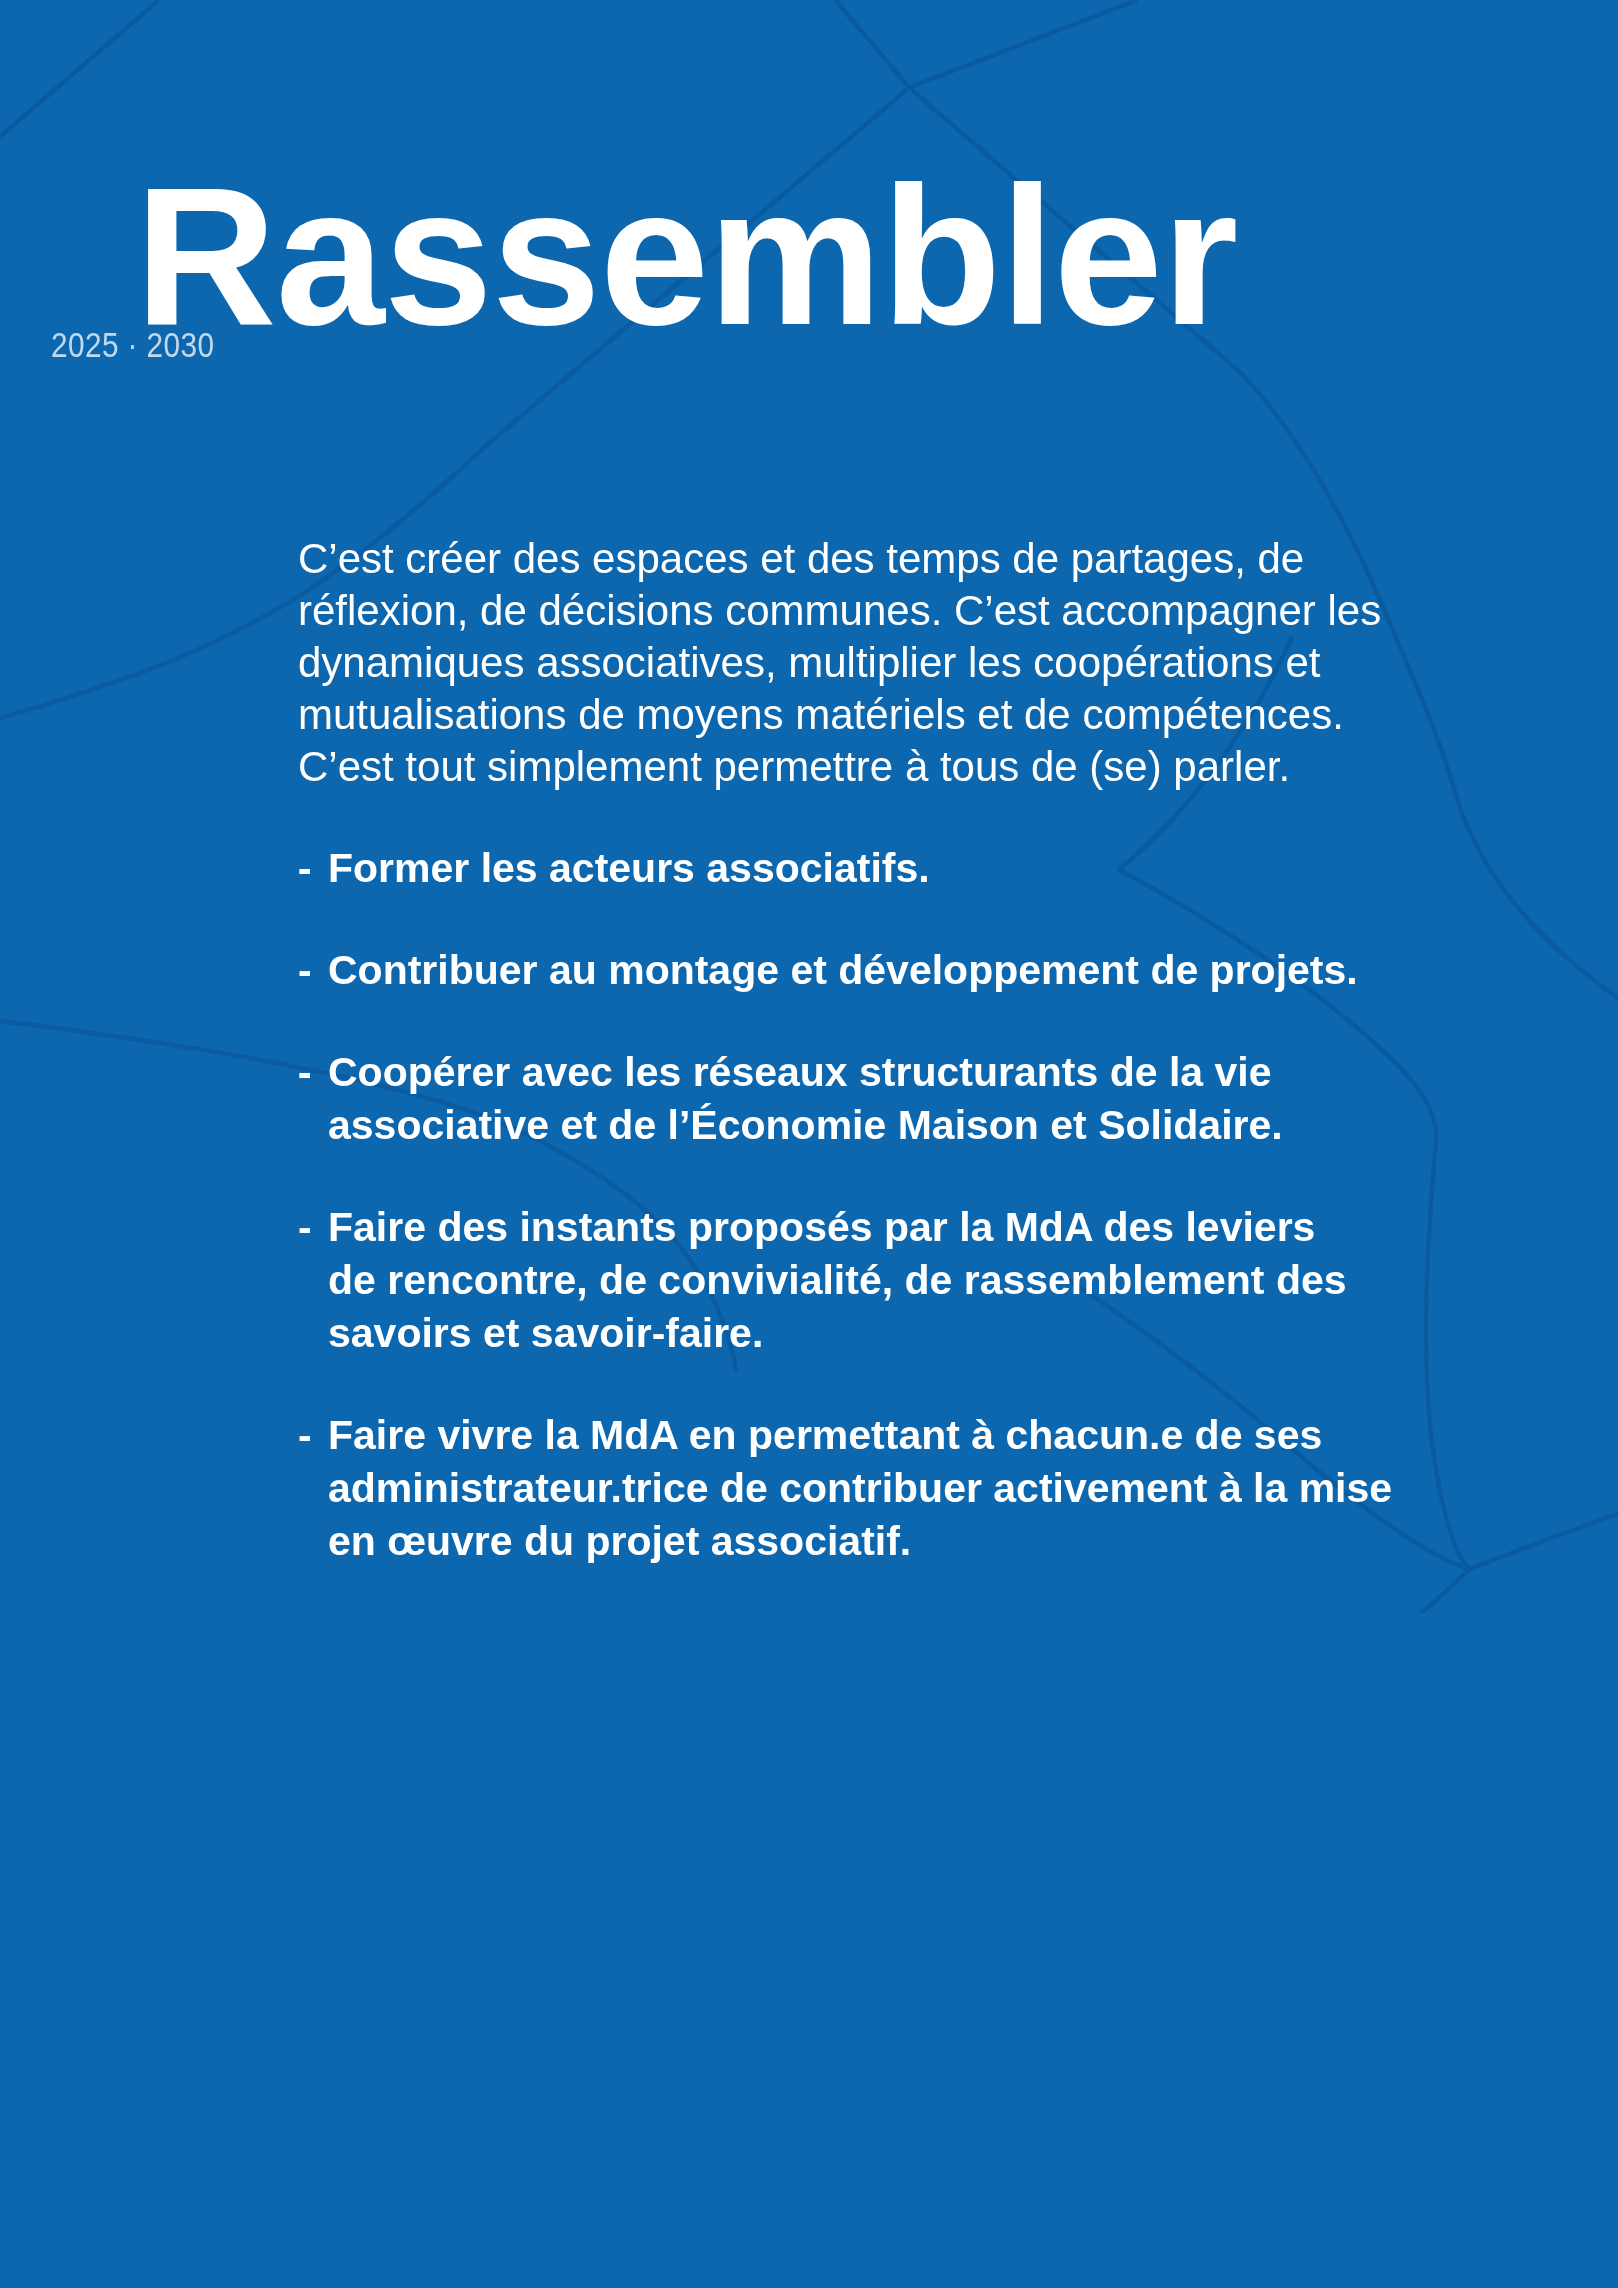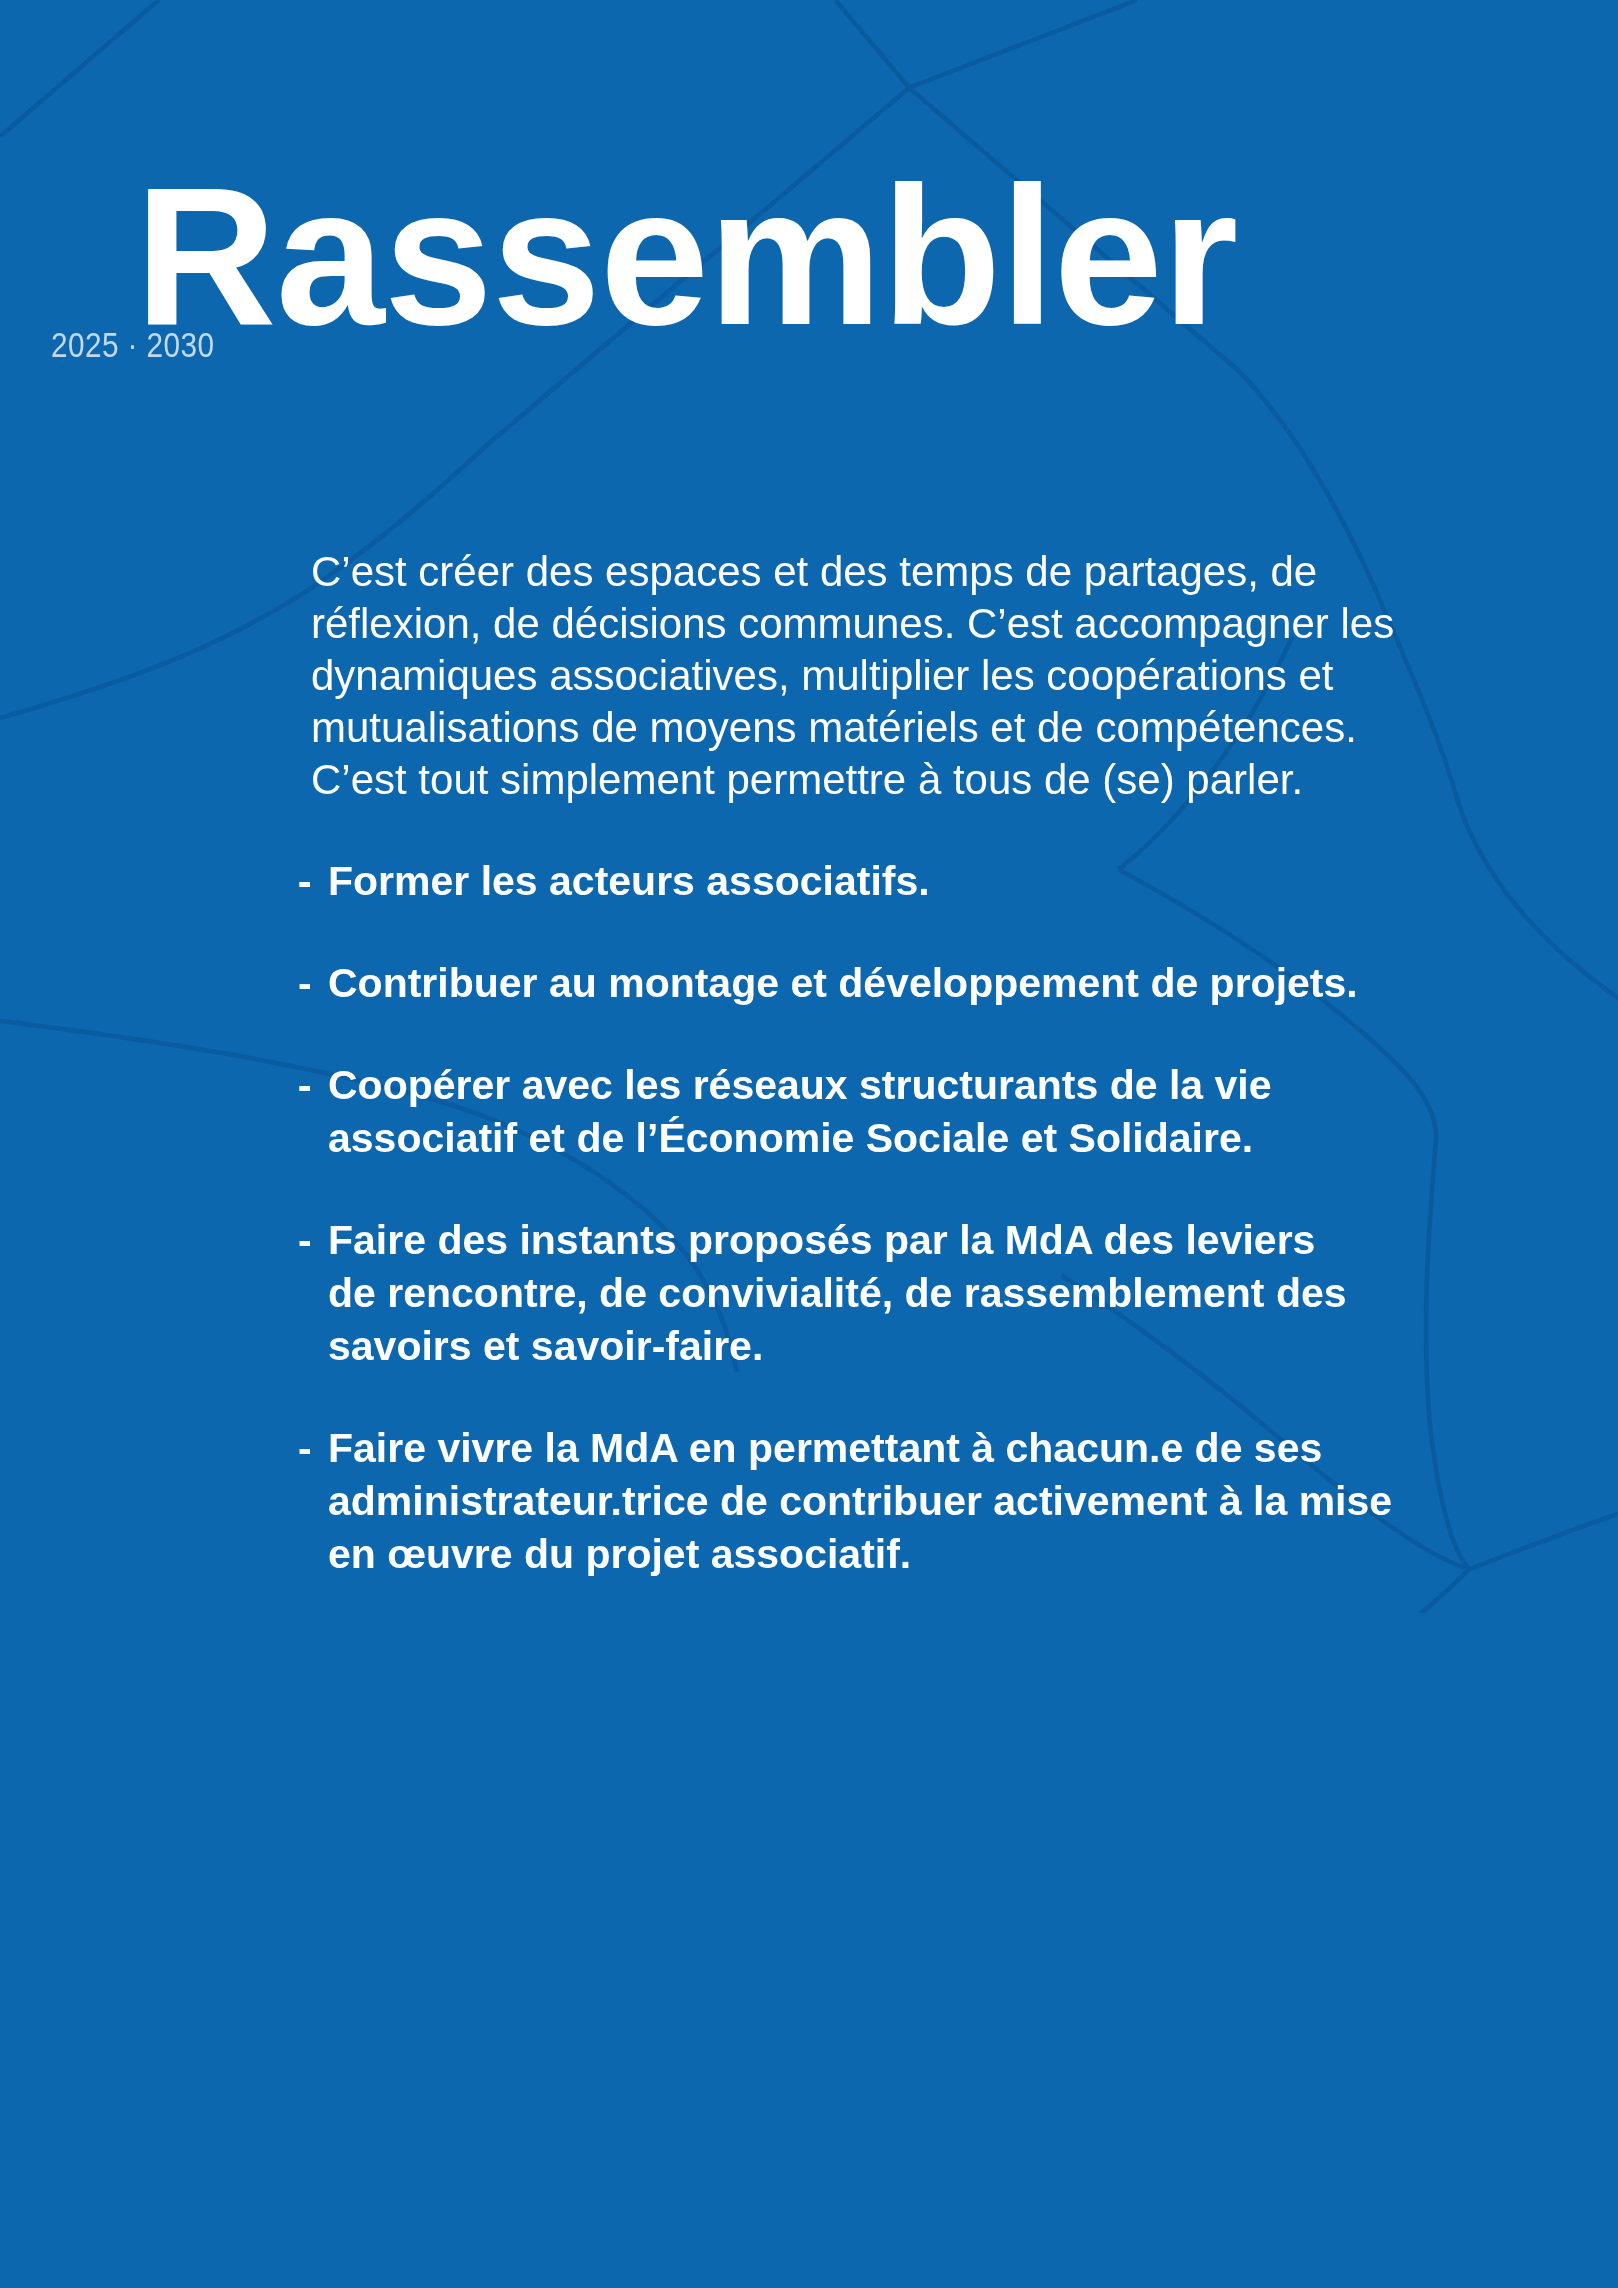--- a/index.html
+++ b/index.html
@@ -23,21 +23,21 @@
   }
   .dates{
     position:absolute;left:51px;top:325px;
     font-size:35px;font-weight:normal;letter-spacing:0.5px;
     color:var(--dates,rgba(255,255,255,.75));
     transform:scaleX(.85);transform-origin:0 0;
     white-space:pre;
   }
   .content{position:absolute;left:298px;top:533px;width:1292px;}
   .intro{
-    margin:13px;font-size:42px;line-height:52px;font-weight:normal;
+    margin:0;font-size:42px;line-height:52px;font-weight:normal;
     white-space:pre;
   }
   .bullets{
     list-style:none;margin:42px 0 0 0;padding:0;
     font-weight:bold;font-size:41px;line-height:53px;
   }
   .bullets li{
     position:relative;padding-left:30px;margin:0 0 49px 0;
     white-space:pre;
   }
@@ -108,21 +108,21 @@
 réflexion, de décisions communes. C’est accompagner les
 dynamiques associatives, multiplier les coopérations et
 mutualisations de moyens matériels et de compétences.
 C’est tout simplement permettre à tous de (se) parler.</p>
     <ul class="bullets">
         <li><span class="marker">-</span></li>
         <li><span class="marker">-</span><span class="btext">Former les acteurs associatifs.</span></li>
         <li><span class="marker">-</span><span class="btext">Contribuer au montage et développement de projets.</span></li>
         <li><span class="marker">-</span></li>
         <li><span class="marker">-</span><span class="btext">Coopérer avec les réseaux structurants de la vie
-associatif et de l’Économie Sociale et Solidaire.</span></li>
+associative et de l’Économie Maison et Solidaire.</span></li>
         <li><span class="marker">-</span><span class="btext">Faire des instants proposés par la MdA des leviers
 de rencontre, de convivialité, de rassemblement des
 savoirs et savoir-faire.</span></li>
         <li><span class="marker">-</span><span class="btext">Faire vivre la MdA en permettant à chacun.e de ses
 administrateur.trice de contribuer activement à la mise
 en œuvre du projet associatif.</span></li>
       </ul>
   </div>
 
   <div class="logo">

